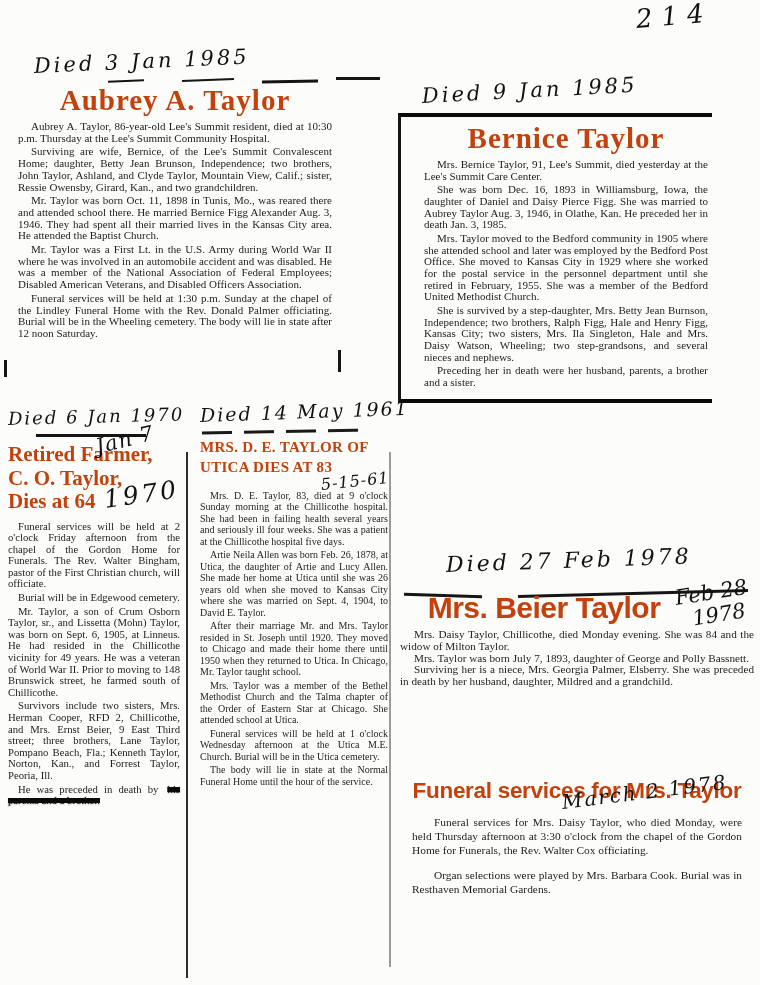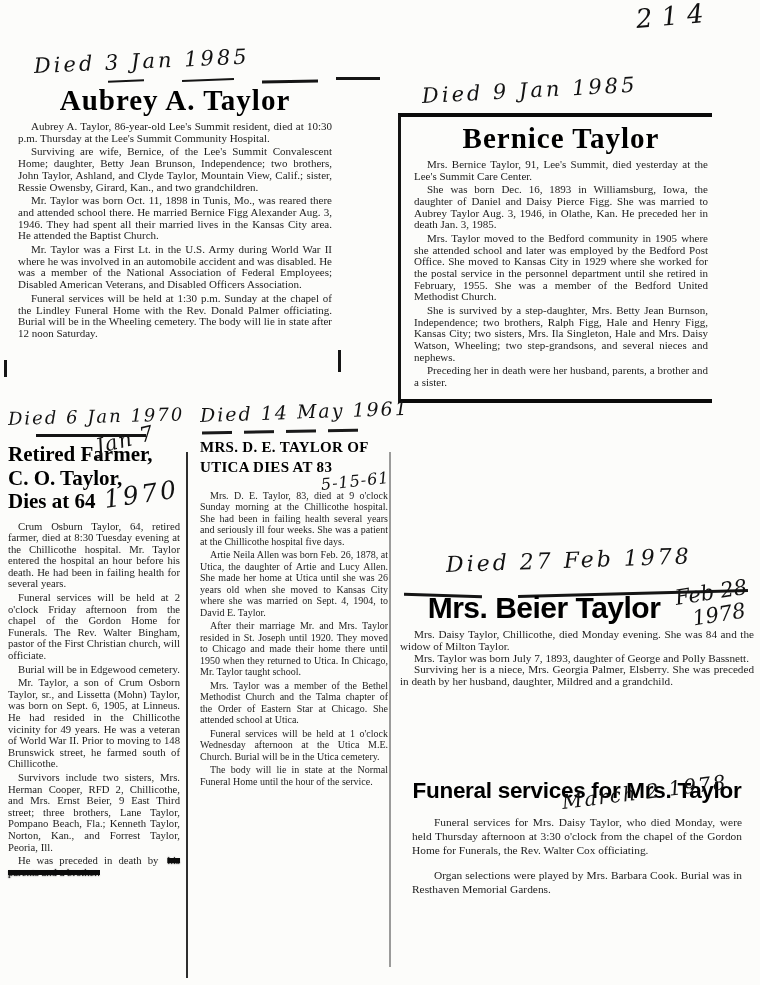--- a/index.html
+++ b/index.html
@@ -17,21 +17,21 @@
   .hand {
     font-family: "DejaVu Serif", serif;
     font-style: italic;
     color: #121212;
     white-space: nowrap;
     transform-origin: left center;
   }
   .news-headline {
     font-family: "Liberation Serif", serif;
     font-weight: bold;
-    color: #000000;
+    color: #c2410c;
     margin: 0;
   }
   .body-text { text-align: justify; color: #1c1c1c; }
   .body-text p { margin: 0 0 2px 0; text-indent: 13px; }
 
   
   .hand-pagenum { position: absolute; left: 636px; top: 4px; font-size: 26px; letter-spacing: 9px; transform: rotate(-5deg); }
 
   
   .clip-aubrey { left: 18px; top: 54px; width: 314px; }
@@ -40,21 +40,21 @@
   .body-aubrey { font-size: 11px; line-height: 11.7px; }
 
   
   .clip-bernice { left: 398px; top: 84px; width: 314px; }
   .note-bernice { margin-left: 24px; font-size: 21px; letter-spacing: 3px; transform: rotate(-3deg); }
   .bernice-box {
     margin-top: 5px;
     border-top: 4px solid #0a0a0a;
     border-left: 3px solid #141414;
     border-bottom: 4px solid #0a0a0a;
-    padding: 3px 4px 9px 13px;
+    padding: 3px 4px 9px 23px;
   }
   .hl-bernice { font-size: 29px; text-align: center; letter-spacing: 1px; margin: 2px 0 4px 0; }
   .body-bernice { font-size: 11px; line-height: 11.65px; }
 
   
   .clip-co { left: 8px; top: 408px; width: 172px; }
   .note-co { font-size: 18px; letter-spacing: 2px; transform: rotate(-1.5deg); }
   .co-topline { margin: 5px 0 2px 28px; width: 110px; height: 3px; background: #141414; }
   .co-headwrap { position: relative; margin-top: 6px; }
   .hl-co { font-size: 21px; line-height: 23.5px; text-align: left; }
@@ -154,21 +154,20 @@
       <h2 class="news-headline hl-co">
         <span style="display:block">Retired Farmer,</span>
         <span style="display:block">C. O. Taylor,</span>
         <span style="display:block">Dies at 64</span>
       </h2>
       <div class="hand co-jan7">Jan 7</div>
       <div class="hand co-1970">1970</div>
     </div>
     <div class="body-text body-co">
       <div>
-          <p class="para">Crum Osburn Taylor, 64, retired farmer, died at 8:30 Tuesday evening at the Chillicothe hospital. Mr. Taylor entered the hospital an hour before his death. He had been in failing health for several years.</p>
           <p class="para">Funeral services will be held at 2 o'clock Friday afternoon from the chapel of the Gordon Home for Funerals. The Rev. Walter Bingham, pastor of the First Christian church, will officiate.</p>
           <p class="para">Burial will be in Edgewood cemetery.</p>
           <p class="para">Mr. Taylor, a son of Crum Osborn Taylor, sr., and Lissetta (Mohn) Taylor, was born on Sept. 6, 1905, at Linneus. He had resided in the Chillicothe vicinity for 49 years. He was a veteran of World War II. Prior to moving to 148 Brunswick street, he farmed south of Chillicothe.</p>
           <p class="para">Survivors include two sisters, Mrs. Herman Cooper, RFD 2, Chillicothe, and Mrs. Ernst Beier, 9 East Third street; three brothers, Lane Taylor, Pompano Beach, Fla.; Kenneth Taylor, Norton, Kan., and Forrest Taylor, Peoria, Ill.</p>
         </div>
       <p class="para">
         <span>He was preceded in death by</span>
         <span class="struck">his parents and a brother.</span>
       </p>
     </div>

